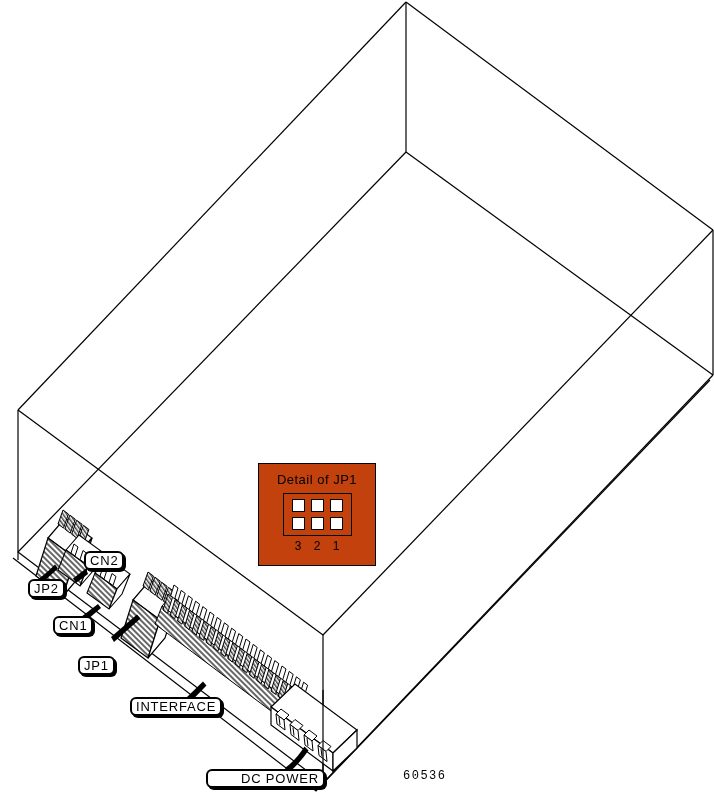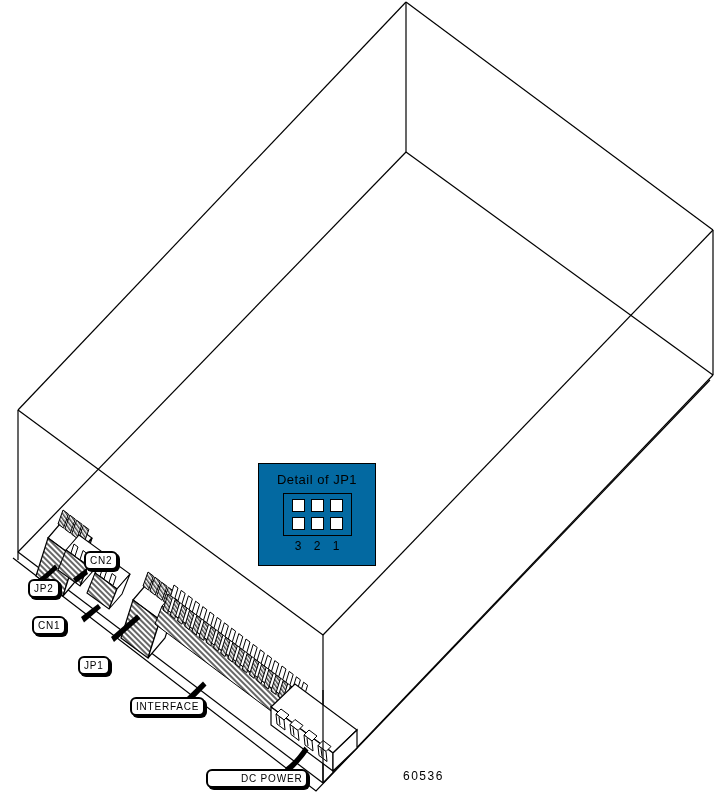--- a/index.html
+++ b/index.html
@@ -1,31 +1,31 @@
 <!DOCTYPE html>
 <html><head>
 <meta charset="utf-8">
 <style>
   html,body{margin:0;padding:0;background:#fff;}
   #stage{position:relative;width:714px;height:793px;background:#fff;overflow:hidden;
          font-family:"Liberation Sans",sans-serif;color:#000;}
   #lineart{position:absolute;left:0;top:0;}
   .callout{position:absolute;background:#fff;border:2px solid #000;border-radius:6px;
-           box-shadow:2px 2px 0 #000;padding:0px 4px;font-size:10px;line-height:15px;
+           box-shadow:2px 2px 0 #000;padding:0px 4px;font-size:13px;line-height:15px;
            letter-spacing:0.8px;white-space:nowrap;z-index:5;}
   .inset{position:absolute;left:258px;top:463px;width:116px;height:101px;border:1.5px solid #000;
-         background:#0369a1;z-index:4;text-align:center;}
+         background:#c2410c;z-index:4;text-align:center;}
   .inset-title{margin-top:8px;font-size:13px;letter-spacing:0.5px;}
   .jumper-block{display:inline-block;border:1.5px solid #000;padding:5px 8px;margin-top:6px;}
   .jumper-grid{display:grid;grid-template-columns:repeat(3,13px);grid-template-rows:repeat(2,13px);
                gap:5px 6px;}
   .jumper-pin{width:13px;height:13px;border:1.5px solid #000;box-sizing:border-box;background:#fff;}
   .pin-numbers{display:flex;justify-content:center;gap:6px;margin-top:3px;font-size:12px;}
   .pin-numbers span{width:13px;text-align:center;}
-  .part-number{position:absolute;left:403px;top:769px;font-family:Liberation Sans, sans-serif;
+  .part-number{position:absolute;left:403px;top:769px;font-family:Liberation Mono, monospace;
                font-size:12px;letter-spacing:1.5px;}
 </style>
 </head>
 <body>
 
 <div id="stage">
 
   <svg id="lineart" width="714" height="793" viewBox="0 0 714 793">
     <defs>
       <pattern id="hatchB" width="4" height="4" patternUnits="userSpaceOnUse" patternTransform="rotate(-45)">
@@ -177,21 +177,21 @@
       <path d="M86,568.5 L73,578.5 L76,583 L88,574 Z"></path>
       <path d="M81,617 L98,604 L101,608 L84,622.5 Z"></path>
       <path d="M111,637 L137,614.5 L140.5,618.5 L114,642 Z"></path>
       <path d="M186,698 L203,681.5 L206.5,685.5 L189,703.5 Z"></path>
       <path d="M285,768 Q296,760 304.5,746.5 L308.5,750.5 Q300,763 288,773.5 Z"></path>
     </g>
   </svg>
 
   <div class="callout" style="left:6px;top:579px;margin-left:22px;">JP2</div>
   <div class="callout" style="left:84px;top:551px;">CN2</div>
-  <div class="callout" style="left:32px;top:616px;">CN1</div>
+  <div class="callout" style="left:53px;top:616px;">CN1</div>
   <div class="callout" style="left:78px;top:656px;">JP1</div>
   <div class="callout" style="left:106px;top:697px;margin-left:24px;">INTERFACE</div>
   <div class="callout" style="left:206px;top:769px;padding-left:33px;">DC POWER</div>
 
   <div class="inset">
     <div class="inset-title">Detail of JP1</div>
     <div class="jumper-block">
       <div class="jumper-grid">
         <div class="jumper-pin"></div>
         <div class="jumper-pin"></div>

